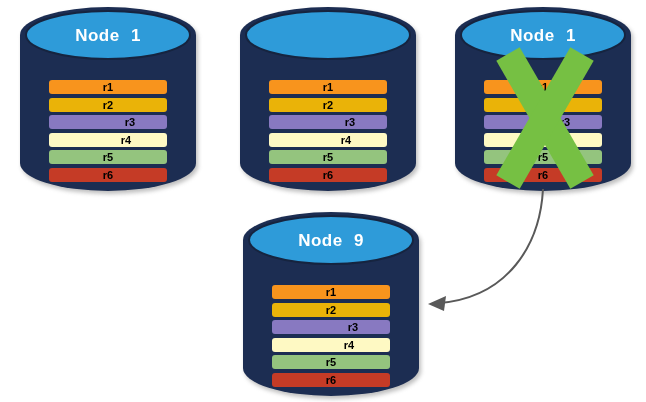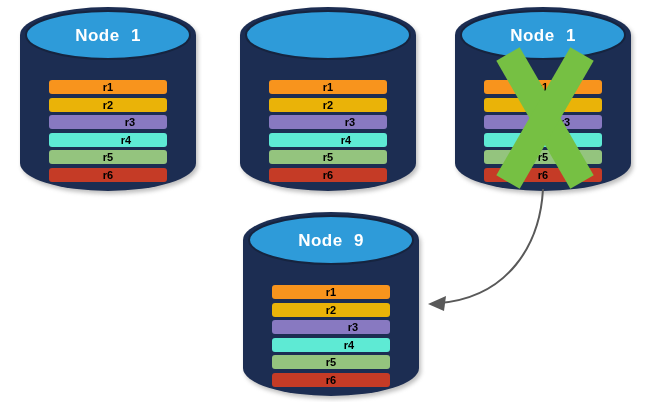--- a/index.html
+++ b/index.html
@@ -26,21 +26,21 @@
     display:flex;flex-direction:column;gap:3.6px;margin-top:14px;
   }
   .bar{
     height:14px;border-radius:3px;
     text-align:center;font-size:11px;font-weight:bold;
     line-height:14px;color:#000000;
   }
   .bar-c0{background:#F8941D;}
   .bar-c1{background:#eab308;}
   .bar-c2{background:#8879C1;padding-left:44px;}
-  .bar-c3{background:#5eead4;padding-left:36px;}
+  .bar-c3{background:#fef9c3;padding-left:36px;}
   .bar-c4{background:#94C47E;}
   .bar-c5{background:#C53B26;text-align:center;}
   .x-overlay{position:absolute;left:35px;top:41px;}
   .arrow-layer{position:absolute;left:0;top:0;pointer-events:none;}
 </style>
 </head>
 <body>
 
 <div class="canvas">
 

